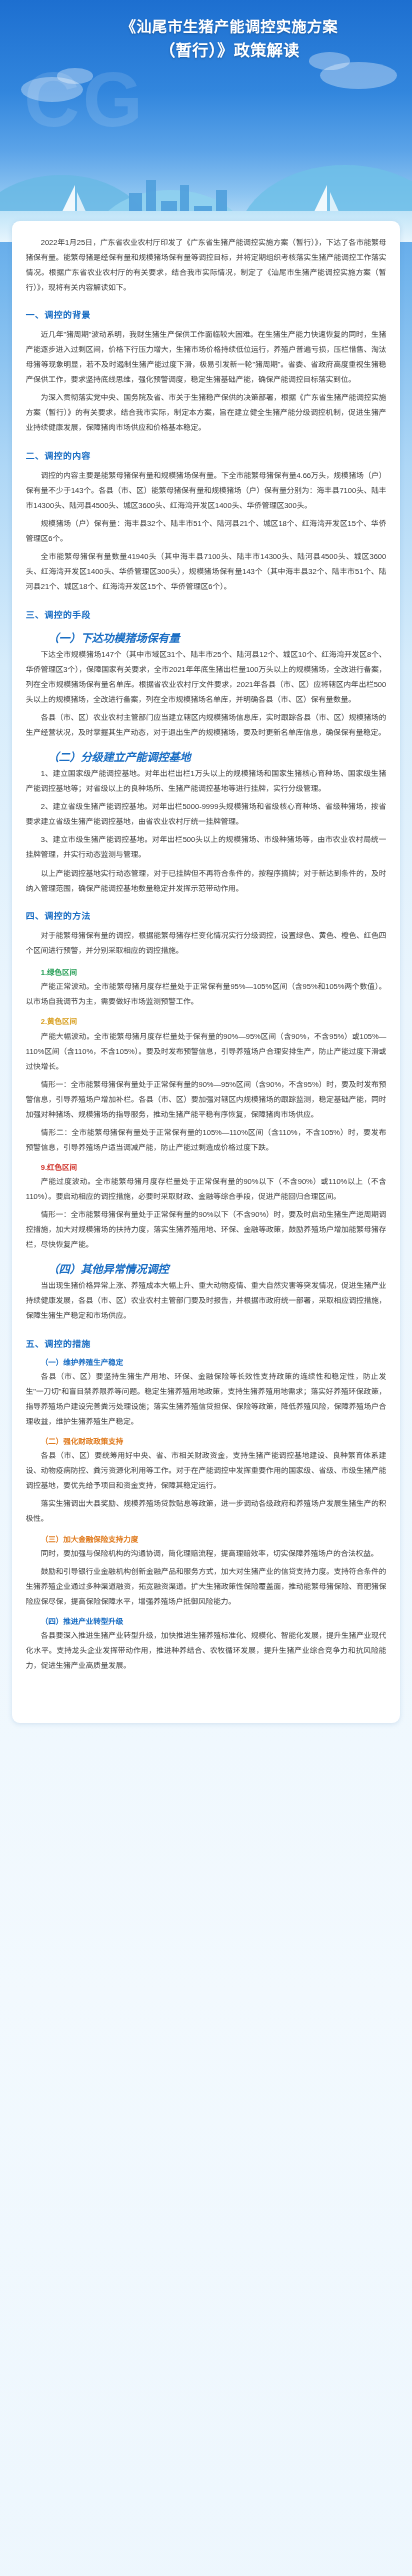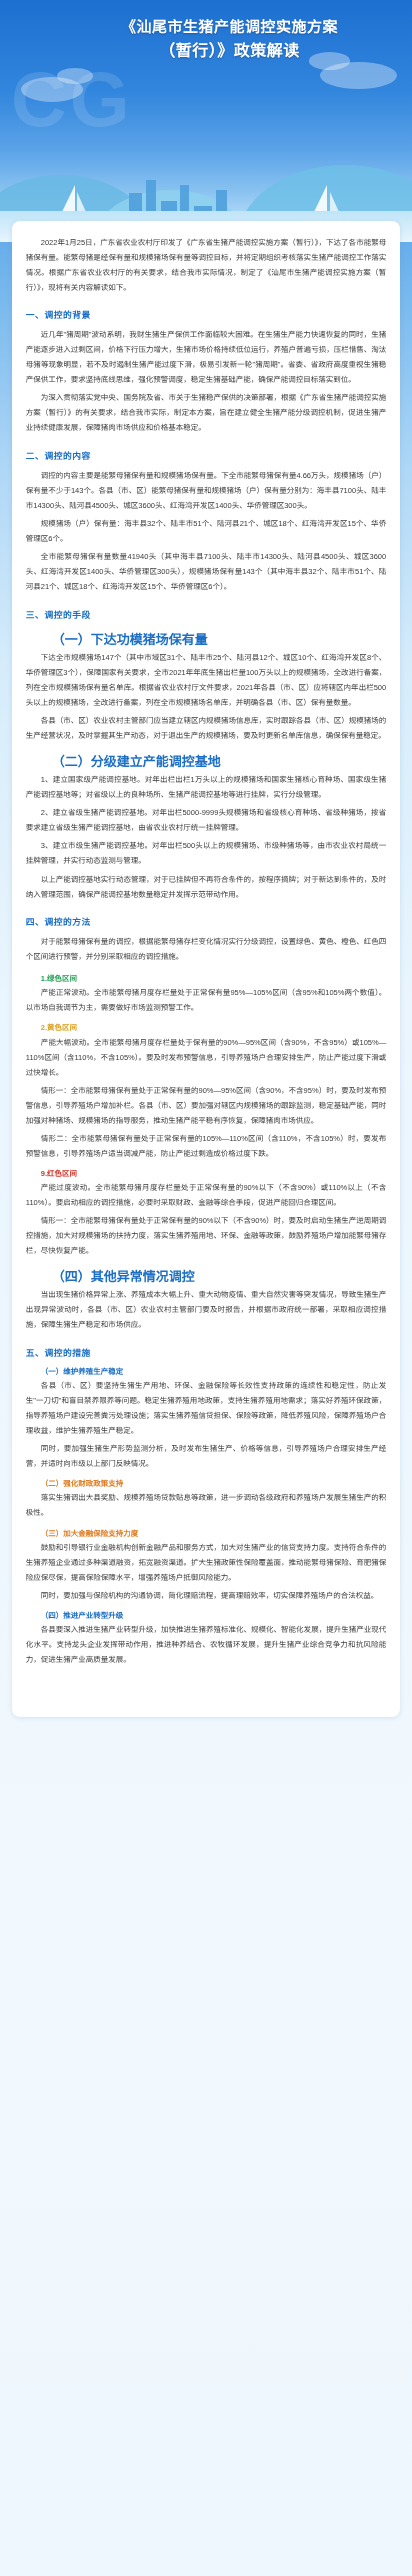--- a/index.html
+++ b/index.html
@@ -22,21 +22,21 @@
 
   
   .hero {
     position: relative;
     height: 242px;
     background: linear-gradient(180deg, #1d6fd0 0%, #3286dd 38%, #5ba3e8 62%, #8cc4f1 80%, #c2e2f8 94%, #e4f3fc 100%);
     overflow: hidden;
   }
   .hero .ghost-text {
     position: absolute;
-    left: 11px; top: 61px;
+    left: 24px; top: 61px;
     font-size: 77px;
     font-weight: bold;
     color: rgba(255,255,255,0.13);
     letter-spacing: 3.1px;
     white-space: nowrap;
     line-height: 1;
   }
   .hero .cloud {
     position: absolute;
     background: rgba(255,255,255,0.35);
@@ -131,24 +131,25 @@
   .section-head {
     margin: 13.4px 0 6.2px 0;
     text-align: left;
     font-size: 8.8px;
     font-weight: bold;
     color: #1c6fc4;
     letter-spacing: 0.5px;
   }
   .sub-head {
     margin: 8.2px 0 2.1px 0;
-    font-size: 13px;
+    font-size: 11px;
     font-weight: bold;
     color: #1c6fc4;
     text-indent: 2em;
+    font-style: italic;
   }
   .sub-head2 {
     margin: 6.2px 0 2.1px 0;
     font-size: 7.5px;
     font-weight: bold;
     color: #d94f2b;
     text-indent: 2em;
   }
   .lvl { color: #2aa05a; margin-top: 8px; }
   .huang { color: #d9a021; }
@@ -227,34 +228,34 @@
       <div class="sub-head2 huang">2.黄色区间</div>
       <p class="para">产能大幅波动。全市能繁母猪月度存栏量处于保有量的90%—95%区间（含90%，不含95%）或105%—110%区间（含110%，不含105%）。要及时发布预警信息，引导养殖场户合理安排生产，防止产能过度下滑或过快增长。</p>
       <p class="para">情形一：全市能繁母猪保有量处于正常保有量的90%—95%区间（含90%，不含95%）时，要及时发布预警信息，引导养殖场户增加补栏。各县（市、区）要加强对辖区内规模猪场的跟踪监测，稳定基础产能，同时加强对种猪场、规模猪场的指导服务，推动生猪产能平稳有序恢复，保障猪肉市场供应。</p>
       <p class="para">情形二：全市能繁母猪保有量处于正常保有量的105%—110%区间（含110%，不含105%）时，要发布预警信息，引导养殖场户适当调减产能，防止产能过剩造成价格过度下跌。</p>
 
       <div class="sub-head2 hong">9.红色区间</div>
       <p class="para">产能过度波动。全市能繁母猪月度存栏量处于正常保有量的90%以下（不含90%）或110%以上（不含110%）。要启动相应的调控措施，必要时采取财政、金融等综合手段，促进产能回归合理区间。</p>
       <p class="para">情形一：全市能繁母猪保有量处于正常保有量的90%以下（不含90%）时，要及时启动生猪生产逆周期调控措施，加大对规模猪场的扶持力度，落实生猪养殖用地、环保、金融等政策，鼓励养殖场户增加能繁母猪存栏，尽快恢复产能。</p>
 
       <div class="sub-head">（四）其他异常情况调控</div>
-      <p class="para">当出现生猪价格异常上涨、养殖成本大幅上升、重大动物疫情、重大自然灾害等突发情况，导致生猪生产出现异常波动时，各县（市、区）农业农村主管部门要及时报告，并根据市政府统一部署，采取相应调控措施，保障生猪生产稳定和市场供应。</p>
+      <p class="para">当出现生猪价格异常上涨、养殖成本大幅上升、重大动物疫情、重大自然灾害等突发情况，促进生猪产业持续健康发展，各县（市、区）农业农村主管部门要及时报告，并根据市政府统一部署，采取相应调控措施，保障生猪生产稳定和市场供应。</p>
 
       <div class="section-head">五、调控的措施</div>
 
       <div class="sub-head2 blue-b">（一）维护养殖生产稳定</div>
       <p class="para">各县（市、区）要坚持生猪生产用地、环保、金融保险等长效性支持政策的连续性和稳定性，防止发生"一刀切"和盲目禁养限养等问题。稳定生猪养殖用地政策，支持生猪养殖用地需求；落实好养殖环保政策，指导养殖场户建设完善粪污处理设施；落实生猪养殖信贷担保、保险等政策，降低养殖风险，保障养殖场户合理收益，维护生猪养殖生产稳定。</p>
-      <p class="para">同时，要加强生猪生产形势监测分析，及时发布生猪生产、价格等信息，引导养殖场户合理安排生产经营，并适时向市级以上部门反映情况。</p>
 
       <div class="sub-head2 cheng">（二）强化财政政策支持</div>
+      <p class="para">各县（市、区）要统筹用好中央、省、市相关财政资金，支持生猪产能调控基地建设、良种繁育体系建设、动物疫病防控、粪污资源化利用等工作。对于在产能调控中发挥重要作用的国家级、省级、市级生猪产能调控基地，要优先给予项目和资金支持，保障其稳定运行。</p>
       <p class="para">落实生猪调出大县奖励、规模养殖场贷款贴息等政策，进一步调动各级政府和养殖场户发展生猪生产的积极性。</p>
 
       <div class="sub-head2 cheng">（三）加大金融保险支持力度</div>
+      <p class="para">同时，要加强与保险机构的沟通协调，简化理赔流程，提高理赔效率，切实保障养殖场户的合法权益。</p>
       <p class="para">鼓励和引导银行业金融机构创新金融产品和服务方式，加大对生猪产业的信贷支持力度。支持符合条件的生猪养殖企业通过多种渠道融资，拓宽融资渠道。扩大生猪政策性保险覆盖面，推动能繁母猪保险、育肥猪保险应保尽保，提高保险保障水平，增强养殖场户抵御风险能力。</p>
-      <p class="para">同时，要加强与保险机构的沟通协调，简化理赔流程，提高理赔效率，切实保障养殖场户的合法权益。</p>
 
       <div class="sub-head2 blue-b">（四）推进产业转型升级</div>
       <p class="para">各县要深入推进生猪产业转型升级，加快推进生猪养殖标准化、规模化、智能化发展，提升生猪产业现代化水平。支持龙头企业发挥带动作用，推进种养结合、农牧循环发展，提升生猪产业综合竞争力和抗风险能力，促进生猪产业高质量发展。</p>
 
       <div class="footer-space"></div>
     </div>
   </div>
 </div>
 
 

